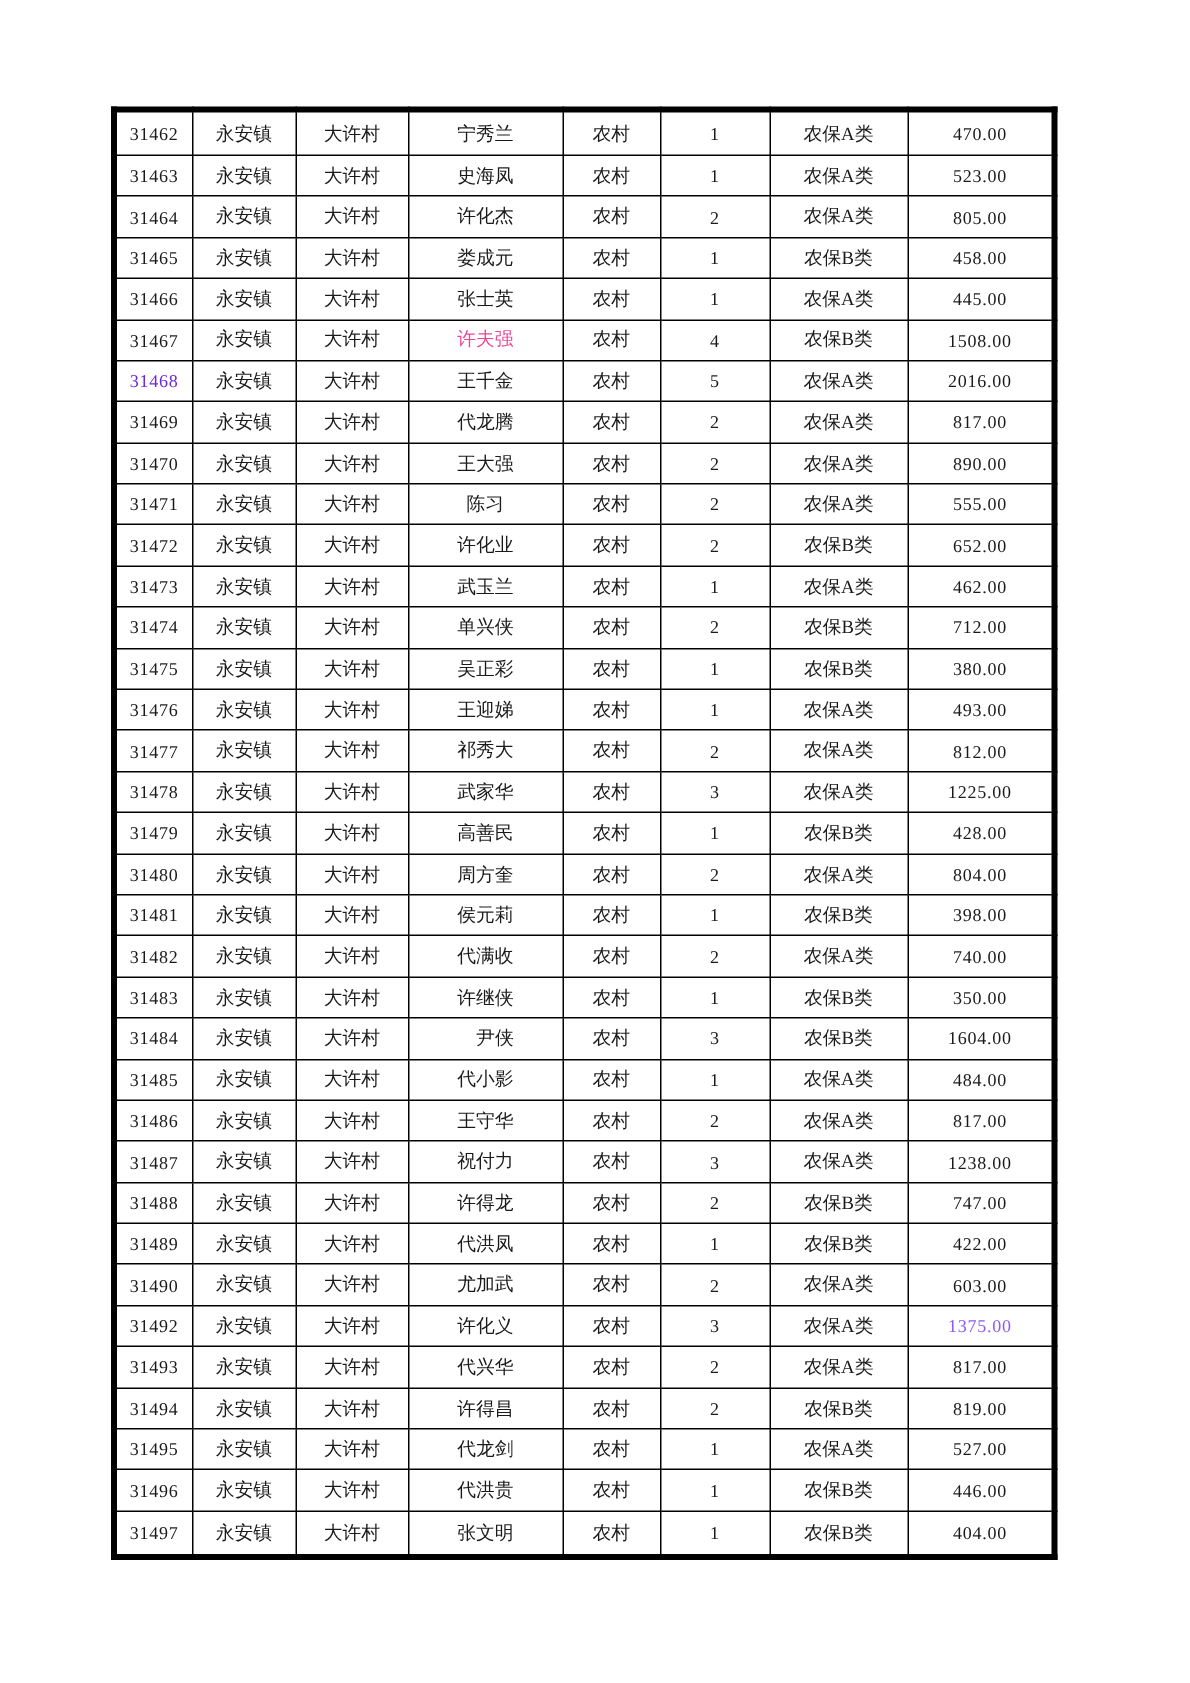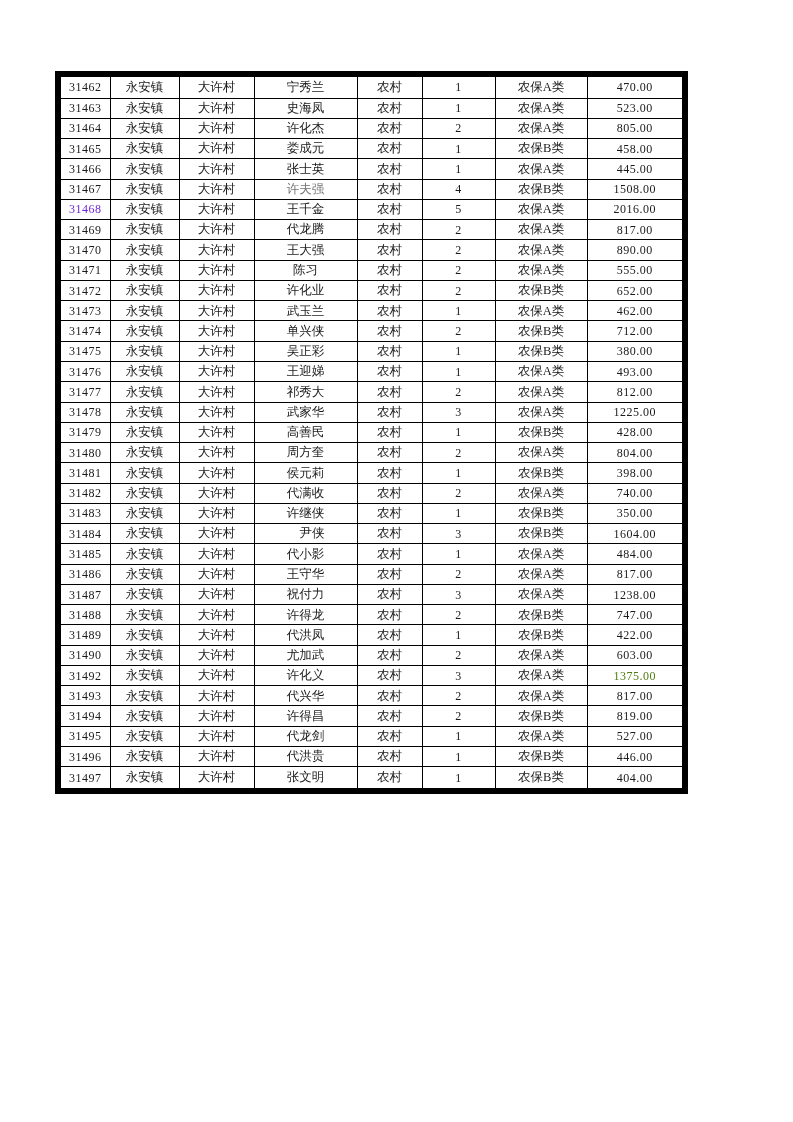--- a/index.html
+++ b/index.html
@@ -10,27 +10,27 @@
   .page {
     position: relative;
     width: 793px;
     height: 1122px;
     background: #ffffff;
     overflow: hidden;
     font-family: "Liberation Serif", "DejaVu Serif", serif;
   }
   table.records {
     position: absolute;
-    left: 55px;
+    left: 74px;
     top: 71px;
     width: 627px;
-    height: 723px;
+    height: 969px;
     border-collapse: collapse;
     table-layout: fixed;
-    border: 6px solid #4c1d95;
+    border: 4px solid #4c1d95;
   }
   table.records td {
     border: 1px solid #000000;
     text-align: center;
     vertical-align: middle;
     font-size: 12.5px;
     line-height: 1;
     color: #1a1a1a;
     padding: 0;
     overflow: hidden;
@@ -107,21 +107,21 @@
           <td class="c-person-name" style="border-color: rgb(0, 0, 0); color: rgb(26, 26, 26);">张士英</td>
           <td class="c-residence-type" style="border-color: rgb(0, 0, 0); color: rgb(26, 26, 26);">农村</td>
           <td class="c-person-count" style="border-color: rgb(0, 0, 0); color: rgb(26, 26, 26);">1</td>
           <td class="c-insurance-category" style="border-color: rgb(0, 0, 0); color: rgb(26, 26, 26);">农保A类</td>
           <td class="c-amount" style="border-color: rgb(0, 0, 0); color: rgb(26, 26, 26);">445.00</td>
         </tr>
         <tr>
           <td class="c-serial-number" style="border-color: rgb(0, 0, 0); color: rgb(26, 26, 26);">31467</td>
           <td class="c-town" style="border-color: rgb(0, 0, 0); color: rgb(26, 26, 26);">永安镇</td>
           <td class="c-village" style="border-color: rgb(0, 0, 0); color: rgb(26, 26, 26);">大许村</td>
-          <td class="c-person-name" style="border-color: rgb(0, 0, 0); color: #737373;">许夫强</td>
+          <td class="c-person-name" style="border-color: rgb(0, 0, 0); color: #ec4899;">许夫强</td>
           <td class="c-residence-type" style="border-color: rgb(0, 0, 0); color: rgb(26, 26, 26);">农村</td>
           <td class="c-person-count" style="border-color: rgb(0, 0, 0); color: rgb(26, 26, 26);">4</td>
           <td class="c-insurance-category" style="border-color: rgb(0, 0, 0); color: rgb(26, 26, 26);">农保B类</td>
           <td class="c-amount" style="border-color: rgb(0, 0, 0); color: rgb(26, 26, 26);">1508.00</td>
         </tr>
         <tr>
           <td class="c-serial-number" style="border-color: rgb(0, 0, 0); color: #6d28d9; margin-top: 16px;">31468</td>
           <td class="c-town" style="border-color: rgb(0, 0, 0); color: rgb(26, 26, 26);">永安镇</td>
           <td class="c-village" style="border-color: rgb(0, 0, 0); color: rgb(26, 26, 26);">大许村</td>
           <td class="c-person-name" style="border-color: rgb(0, 0, 0); color: rgb(26, 26, 26);">王千金</td>
@@ -351,21 +351,21 @@
           <td class="c-amount" style="border-color: rgb(0, 0, 0); color: rgb(26, 26, 26);">603.00</td>
         </tr>
         <tr>
           <td class="c-serial-number" style="border-color: rgb(0, 0, 0); color: rgb(26, 26, 26);">31492</td>
           <td class="c-town" style="border-color: rgb(0, 0, 0); color: rgb(26, 26, 26);">永安镇</td>
           <td class="c-village" style="border-color: rgb(0, 0, 0); color: rgb(26, 26, 26);">大许村</td>
           <td class="c-person-name" style="border-color: rgb(0, 0, 0); color: rgb(26, 26, 26);">许化义</td>
           <td class="c-residence-type" style="border-color: rgb(0, 0, 0); color: rgb(26, 26, 26);">农村</td>
           <td class="c-person-count" style="border-color: rgb(0, 0, 0); color: rgb(26, 26, 26);">3</td>
           <td class="c-insurance-category" style="border-color: rgb(0, 0, 0); color: rgb(26, 26, 26);">农保A类</td>
-          <td class="c-amount" style="border-color: rgb(0, 0, 0); color: #4d7c0f;">1375.00</td>
+          <td class="c-amount" style="border-color: rgb(0, 0, 0); color: #8b5cf6;">1375.00</td>
         </tr>
         <tr>
           <td class="c-serial-number" style="border-color: rgb(0, 0, 0); color: rgb(26, 26, 26);">31493</td>
           <td class="c-town" style="border-color: rgb(0, 0, 0); color: rgb(26, 26, 26);">永安镇</td>
           <td class="c-village" style="border-color: rgb(0, 0, 0); color: rgb(26, 26, 26);">大许村</td>
           <td class="c-person-name" style="border-color: rgb(0, 0, 0); color: rgb(26, 26, 26);">代兴华</td>
           <td class="c-residence-type" style="border-color: rgb(0, 0, 0); color: rgb(26, 26, 26);">农村</td>
           <td class="c-person-count" style="border-color: rgb(0, 0, 0); color: rgb(26, 26, 26);">2</td>
           <td class="c-insurance-category" style="border-color: rgb(0, 0, 0); color: rgb(26, 26, 26);">农保A类</td>
           <td class="c-amount" style="border-color: rgb(0, 0, 0); color: rgb(26, 26, 26);">817.00</td>

